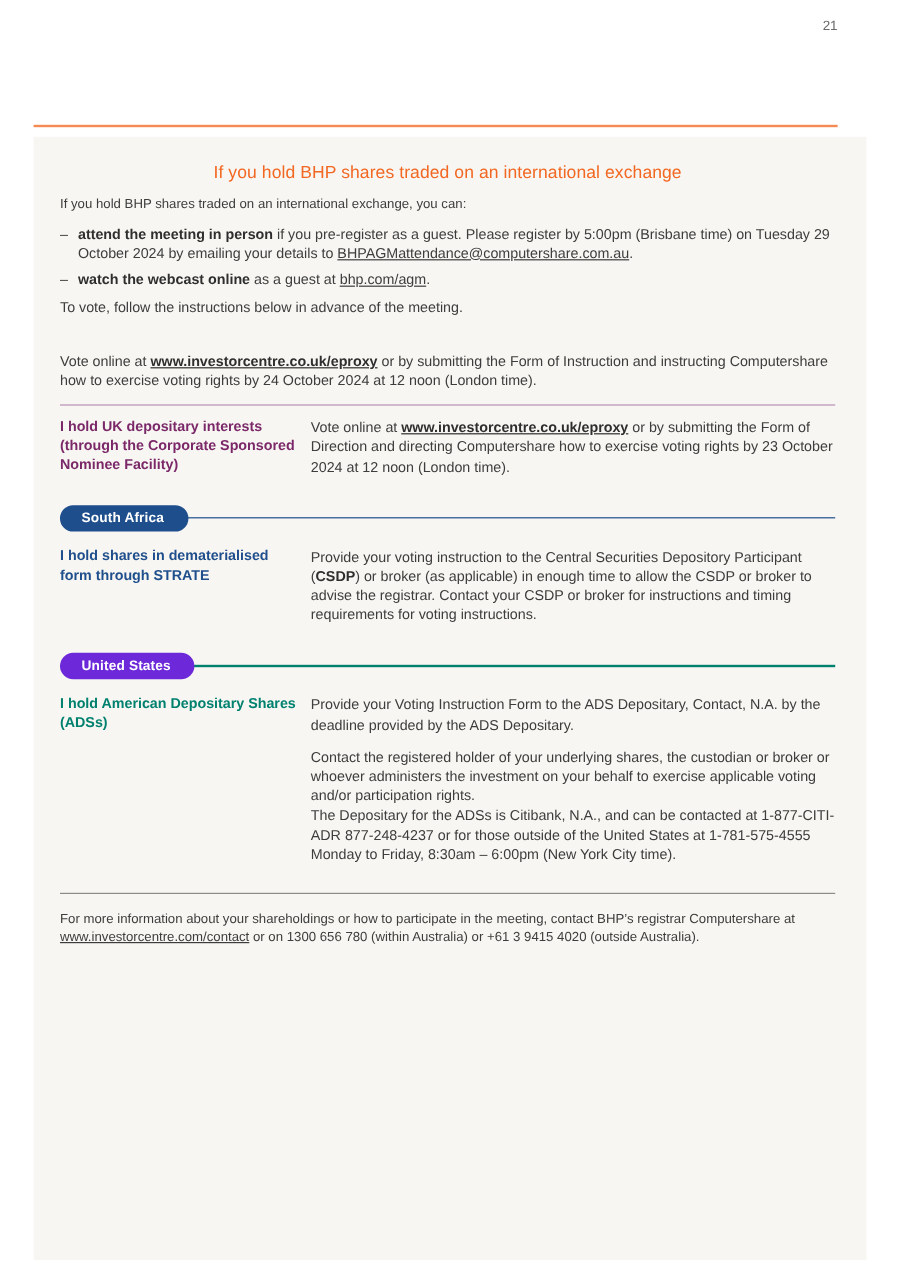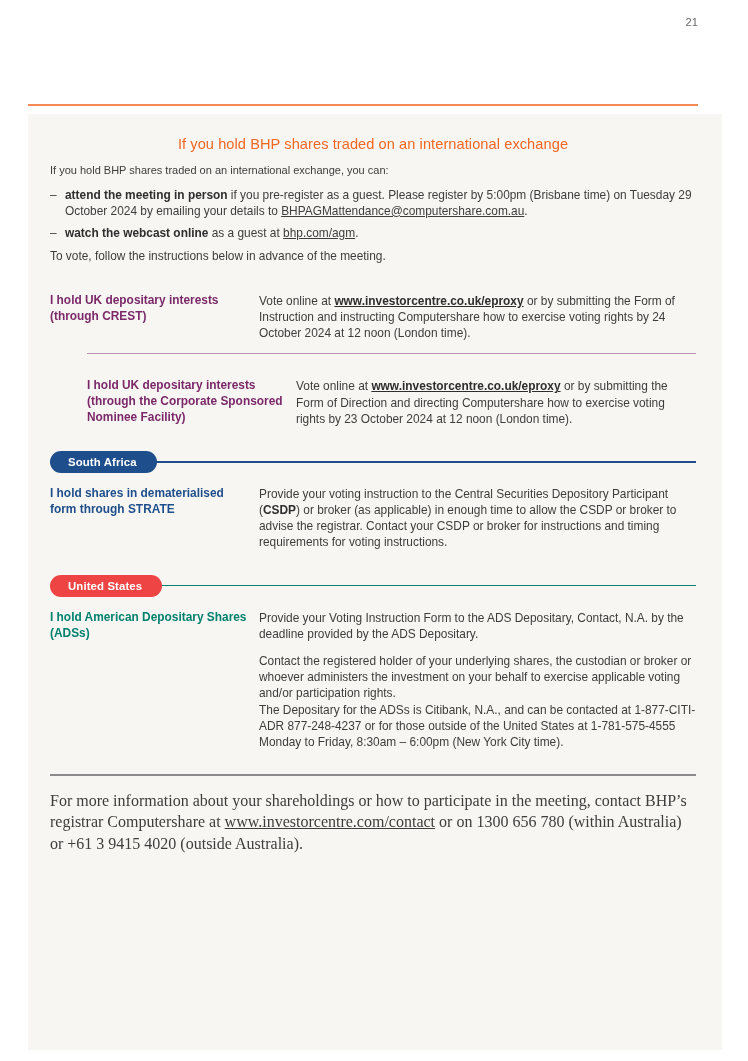--- a/index.html
+++ b/index.html
@@ -132,21 +132,21 @@
     height: 1.6px;
     z-index: 1;
   }
 
   .rows { }
   .row {
     display: flex;
     align-items: flex-start;
     padding-bottom: 12px;
   }
-  .row + .row { padding-top: 24px; margin-left: 37px; }
+  .row + .row { padding-top: 10px; }
   .row.div-above { border-top: 1.3px solid var(--rowdiv, #b98fb4); }
 
   .row-label {
     width: 209px;
     flex: 0 0 209px;
     font-size: 11.9px;
     font-weight: bold;
     line-height: 1.34;
     padding-right: 10px;
   }
@@ -165,24 +165,23 @@
     text-decoration: underline;
   }
 
   .footer-rule {
     margin: 12px 0 0 0;
     height: 1.4px;
     background: #8c8c8c;
   }
   .footer-note {
     margin: 14px 0 0 0;
-    font-size: 16px;
+    font-size: 11px;
     color: #3d3d3d;
     line-height: 1.36;
-    font-family: Liberation Serif, serif;
   }
 </style>
 </head>
 <body>
 
 <div class="page-header">
   <span class="page-number">21</span>
   <div class="header-rule"></div>
 </div>
 
@@ -201,21 +200,20 @@
       <span class="dash">–</span>
       <b>watch the webcast online</b><span> as a guest at </span><span class="ulink">bhp.com/agm</span><span>.</span>
     </li>
   </ul>
 
   <p class="to-vote">To vote, follow the instructions below in advance of the meeting.</p>
 
   <div class="region first">
     <div class="rows">
       <div class="row">
-        <div class="row-label" style="color: rgb(123, 40, 105);">I hold UK depositary interests (through CREST)</div>
         <div class="row-body">
           <p><span>Vote online at </span><span class="ulink-bold">www.investorcentre.co.uk/eproxy</span><span> or by submitting the Form of Instruction and instructing Computershare how to exercise voting rights by 24 October 2024 at 12 noon (London time).</span></p>
         </div>
       </div>
       <div class="row div-above" style="--rowdiv: #b98fb4;">
         <div class="row-label" style="color: rgb(123, 40, 105);">I hold UK depositary interests (through the Corporate Sponsored Nominee Facility)</div>
         <div class="row-body">
           <p><span>Vote online at </span><span class="ulink-bold">www.investorcentre.co.uk/eproxy</span><span> or by submitting the Form of Direction and directing Computershare how to exercise voting rights by 23 October 2024 at 12 noon (London time).</span></p>
         </div>
       </div>
@@ -235,21 +233,21 @@
         <div class="row-body">
           <p><span>Provide your voting instruction to the Central Securities Depository Participant (</span><b>CSDP</b><span>) or broker (as applicable) in enough time to allow the CSDP or broker to advise the registrar. Contact your CSDP or broker for instructions and timing requirements for voting instructions.</span></p>
         </div>
       </div>
     </div>
   </div>
 
   <div class="region">
     <div class="region-head">
       <div class="region-rule" style="background: rgb(0, 128, 110);"></div>
-      <div class="region-pill" style="background: #ef4444;">
+      <div class="region-pill" style="background: #6d28d9;">
         <span>United States</span>
       </div>
     </div>
     <div class="rows">
       <div class="row">
         <div class="row-label" style="color: rgb(0, 128, 110);">I hold American Depositary Shares (ADSs)</div>
         <div class="row-body">
           <p>Provide your Voting Instruction Form to the ADS Depositary, Contact, N.A. by the deadline provided by the ADS Depositary.</p>
           <p>
             <span>Contact the registered holder of your underlying shares, the custodian or broker or whoever administers the investment on your behalf to exercise applicable voting and/or participation rights.</span><br>

